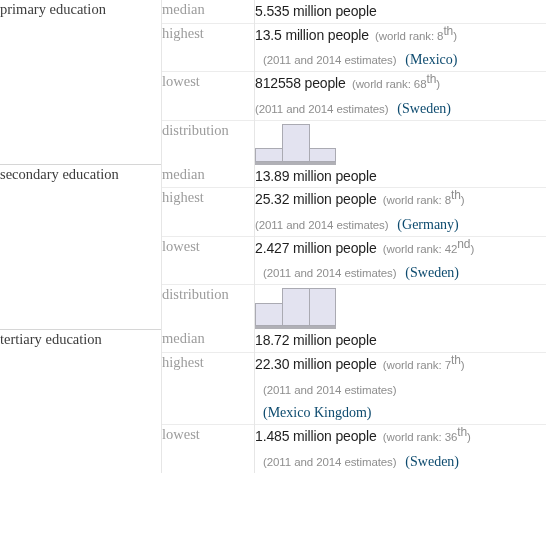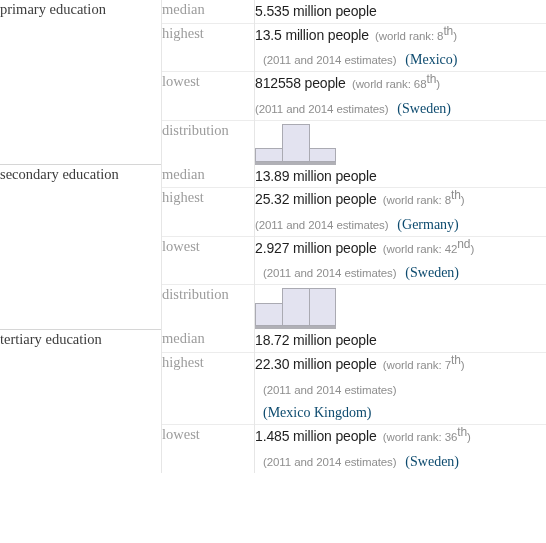--- a/index.html
+++ b/index.html
@@ -206,21 +206,21 @@
         <span class="line2">
           <span class="val-note">(2011 and 2014 estimates)</span>&nbsp;
           <span class="val-country">(Germany)</span>
         </span>
       </td>
     </tr>
 
     <tr>
       <td class="metric-cell">lowest</td>
       <td class="value-cell">
-        <span class="val-main">2.927 million people</span><span class="val-rank nowrap">&nbsp;&nbsp;<span>(world rank: 42</span><sup>nd</sup><span>)</span></span>
+        <span class="val-main">2.427 million people</span><span class="val-rank nowrap">&nbsp;&nbsp;<span>(world rank: 42</span><sup>nd</sup><span>)</span></span>
         <span class="line2 indent">
           <span class="val-note">(2011 and 2014 estimates)</span>&nbsp;
           <span class="val-country">(Sweden)</span>
         </span>
       </td>
     </tr>
 
     <tr>
       <td class="metric-cell metric-dist">distribution</td>
       <td class="dist-cell">

